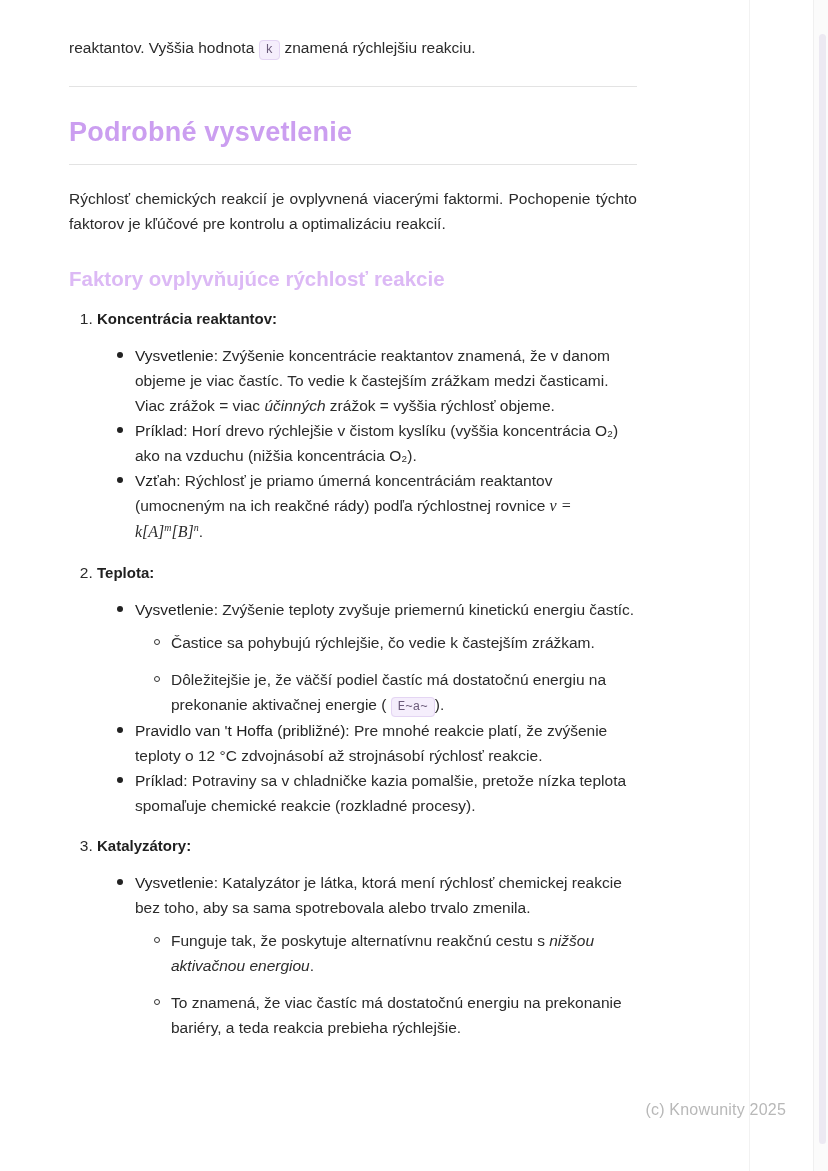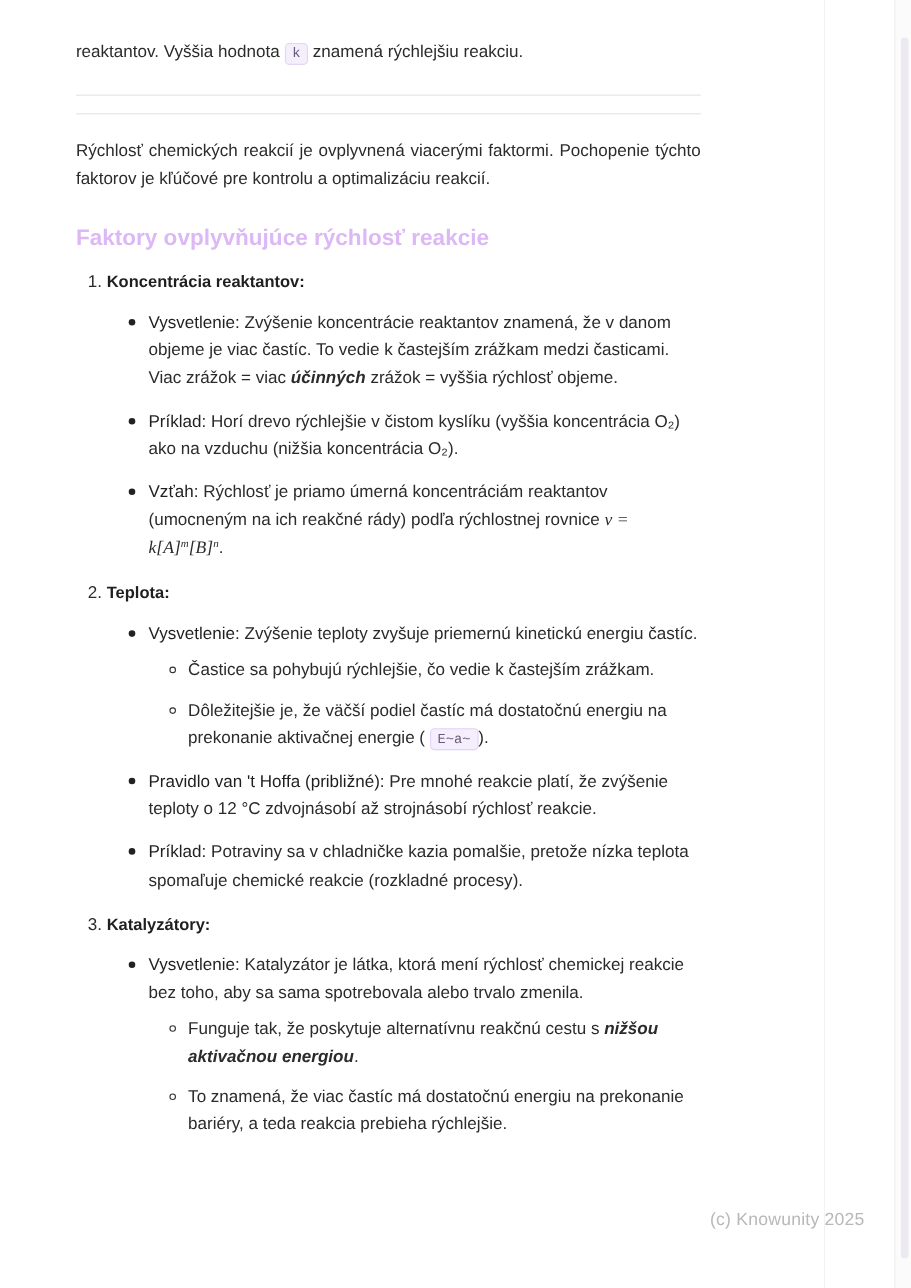--- a/index.html
+++ b/index.html
@@ -89,21 +89,20 @@
     font-size: 15px;
   }
   ul.bullets {
     list-style: none;
     margin: 12px 0 0 0;
     padding-left: 18px;
   }
   ul.bullets > li {
     position: relative;
     padding-left: 20px;
-    margin-top: 14px;
     line-height: 1.62;
     font-size: 15.5px;
   }
   ul.bullets > li:first-child { margin-top: 0; }
   ul.bullets > li::before {
     content: "";
     position: absolute;
     left: 2px;
     top: 9px;
     width: 6px;
@@ -130,21 +129,21 @@
     left: 3px;
     top: 8px;
     width: 6px;
     height: 6px;
     border-radius: 50%;
     border: 1px solid #333;
     background: transparent;
     box-sizing: border-box;
   }
   b.lead { font-weight: normal; color: #1f1f1f; }
-  i.em { font-style: italic; font-weight: bold; }
+  i.em { font-style: italic; }
   .mathit { font-family: "Liberation Serif", serif; font-style: italic; font-size: 16px; }
   sup.sup { font-size: 10px; vertical-align: super; }
   .scrollbar-track {
     position: absolute;
     right: 0;
     top: 0;
     width: 14px;
     height: 1171px;
     background: #fbfbfb;
     border-left: 1px solid #f0f0f0;
@@ -185,20 +184,21 @@
   <div class="content">
 
     <p class="top-line">
       <span>reaktantov. Vyššia hodnota</span>
       <code class="inline">k</code>
       <span>znamená rýchlejšiu reakciu.</span>
     </p>
 
     <hr class="divider">
 
+    <h1 class="section-title">Podrobné vysvetlenie</h1>
     <hr class="title-rule">
 
     <p class="intro">Rýchlosť chemických reakcií je ovplyvnená viacerými faktormi. Pochopenie týchto faktorov je kľúčové pre kontrolu a optimalizáciu reakcií.</p>
 
     <h2 class="sub-title">Faktory ovplyvňujúce rýchlosť reakcie</h2>
 
     <ol class="main-list">
 
       <li>
         <span class="li-head">Koncentrácia reaktantov:</span>

